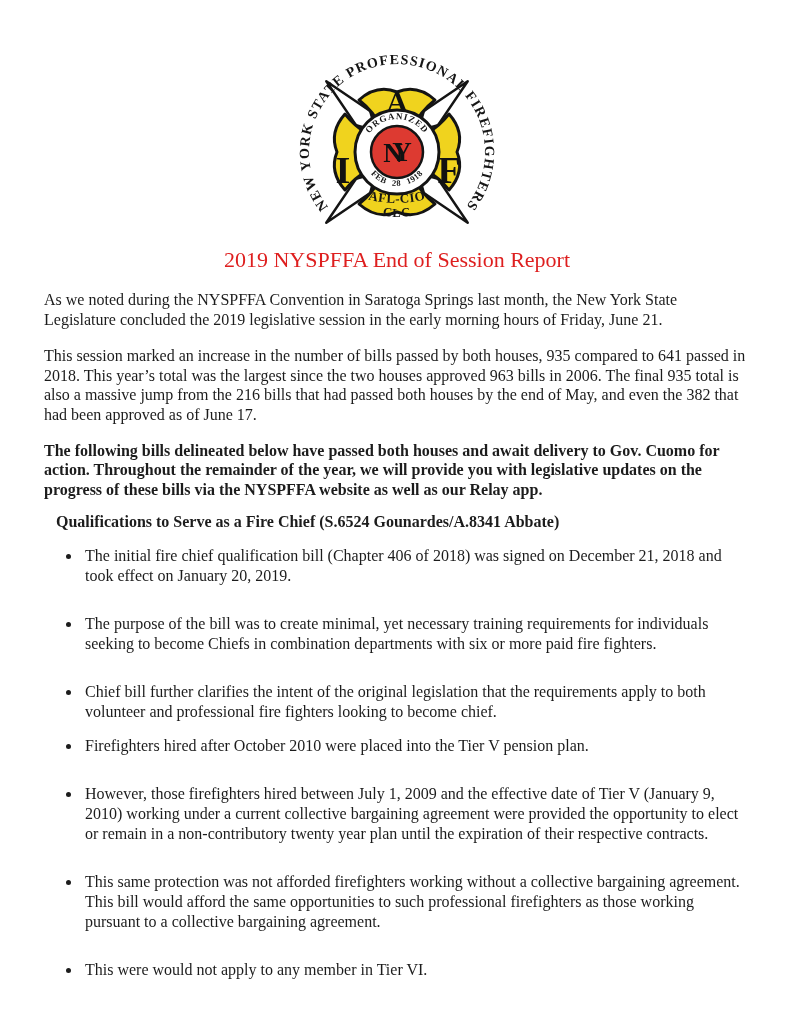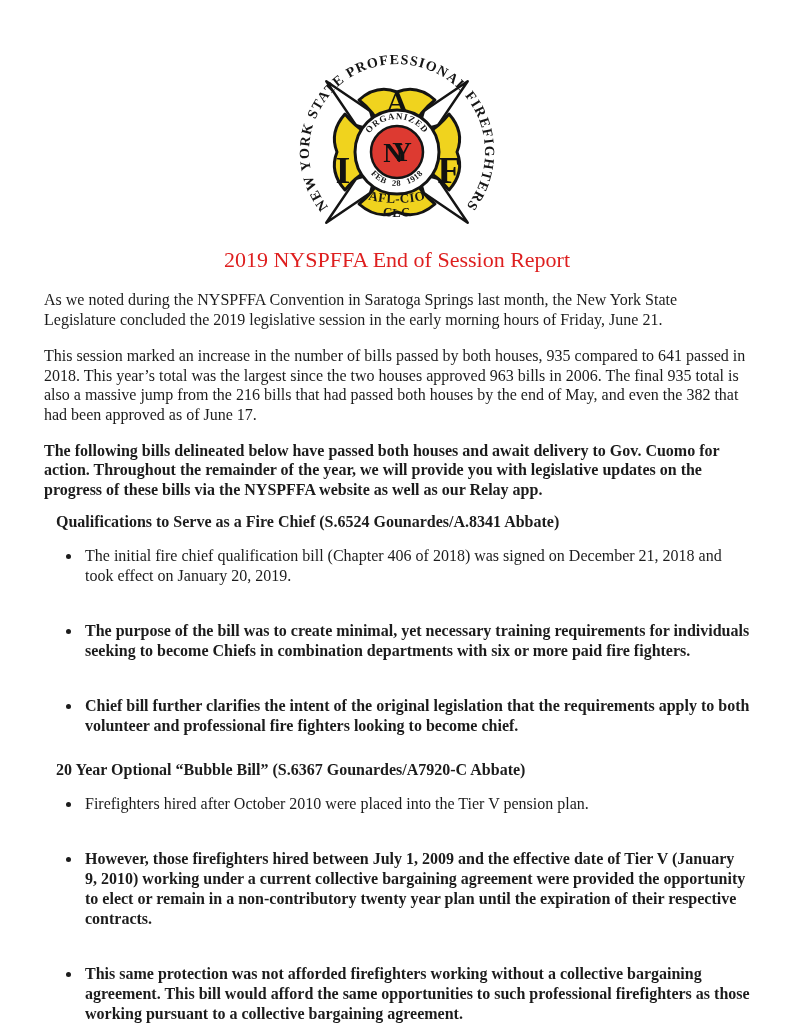--- a/index.html
+++ b/index.html
@@ -31,21 +31,21 @@
     text-align:center; font-weight:normal;
     color:#de1f1f;
   }
   p.body-par { margin:17px 0 0; font-size:16px; line-height:19.6px; }
   p.body-par.tight { margin-top:16px;font-weight:bold; }
   h2.sec { font-size:16px; line-height:20px; font-weight:bold; margin:12px; }
   h2.sec.h-first  { margin-top:13px; }
   h2.sec.h-second { margin-top:24px; }
   ul.bullets { margin:14px 0 0; padding:0 0 0 38px; list-style:disc; font-size:16px; line-height:20px; }
   ul.bullets li { padding-left:3px; }
-  ul.bullets li + li { margin-top:35px;font-weight:bold; }
+  ul.bullets li + li { margin-top:28px; }
 </style>
 </head>
 <body>
 
 <div class="page">
 
   <svg class="logo" width="220" height="200" viewBox="-110 -100 220 200" aria-hidden="true">
     <defs>
       <path id="ringArc" d="M -56.6,67.4 A 88 88 0 1 1 56.6,67.4" fill="none"></path>
       <path id="orgArc" d="M -27,-18.9 A 33 33 0 0 1 27,-18.9" fill="none"></path>
@@ -104,21 +104,20 @@
     <p class="body-par">This session marked an increase in the number of bills passed by both houses, 935 compared to 641 passed in 2018. This year’s total was the largest since the two houses approved 963 bills in 2006. The final 935 total is also a massive jump from the 216 bills that had passed both houses by the end of May, and even the 382 that had been approved as of June 17.</p>
     <p class="body-par tight">The following bills delineated below have passed both houses and await delivery to Gov. Cuomo for action. Throughout the remainder of the year, we will provide you with legislative updates on the progress of these bills via the NYSPFFA website as well as our Relay app.</p>
 
     <h2 class="sec h-first">Qualifications to Serve as a Fire Chief (S.6524 Gounardes/A.8341 Abbate)</h2>
     <ul class="bullets">
       <li>The initial fire chief qualification bill (Chapter 406 of 2018) was signed on December 21, 2018 and took effect on January 20, 2019.</li>
       <li>The purpose of the bill was to create minimal, yet necessary training requirements for individuals seeking to become Chiefs in combination departments with six or more paid fire fighters.</li>
       <li>Chief bill further clarifies the intent of the original legislation that the requirements apply to both volunteer and professional fire fighters looking to become chief.</li>
     </ul>
 
-    <h2 class="sec h-second">20 Year Optional “Bubble Bill” (S.6367 Gounardes/A7920-C Abbate)</h2>
     <ul class="bullets">
       <li>Firefighters hired after October 2010 were placed into the Tier V pension plan.</li>
       <li>However, those firefighters hired between July 1, 2009 and the effective date of Tier V (January 9, 2010) working under a current collective bargaining agreement were provided the opportunity to elect or remain in a non-contributory twenty year plan until the expiration of their respective contracts.</li>
       <li>This same protection was not afforded firefighters working without a collective bargaining agreement. This bill would afford the same opportunities to such professional firefighters as those working pursuant to a collective bargaining agreement.</li>
       <li>This were would not apply to any member in Tier VI.</li>
     </ul>
   </div>
 
 </div>
 

